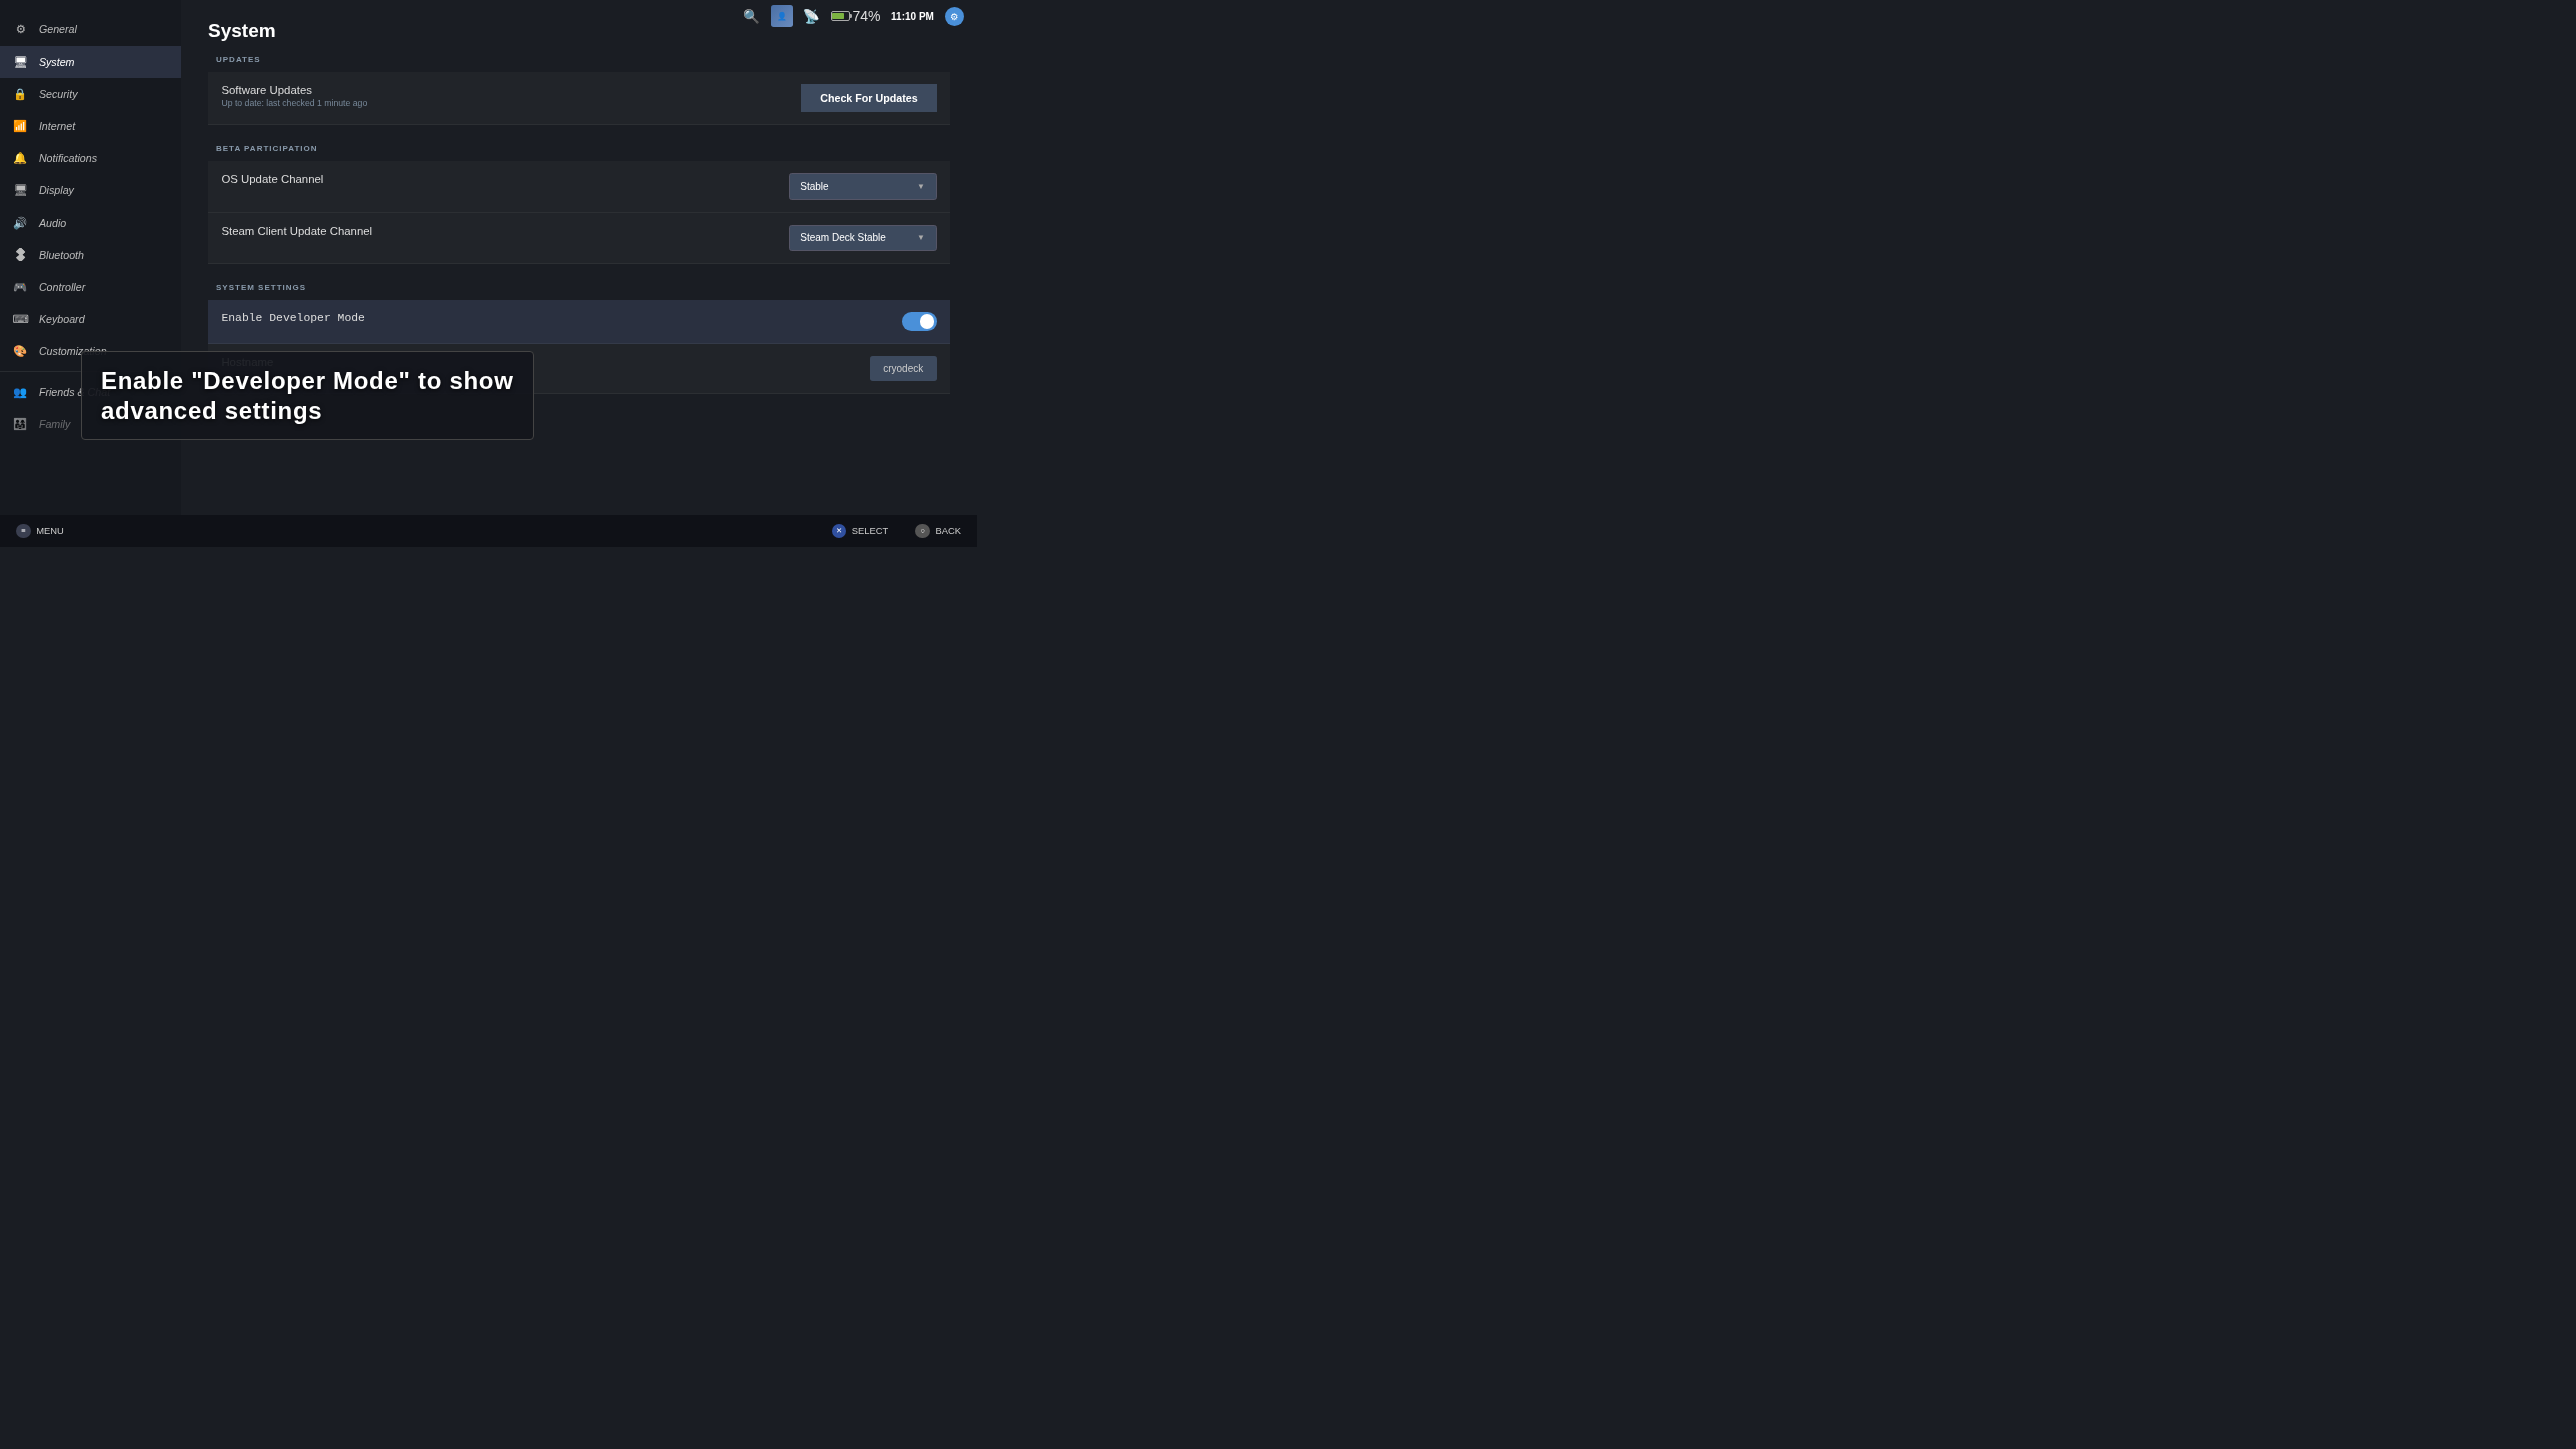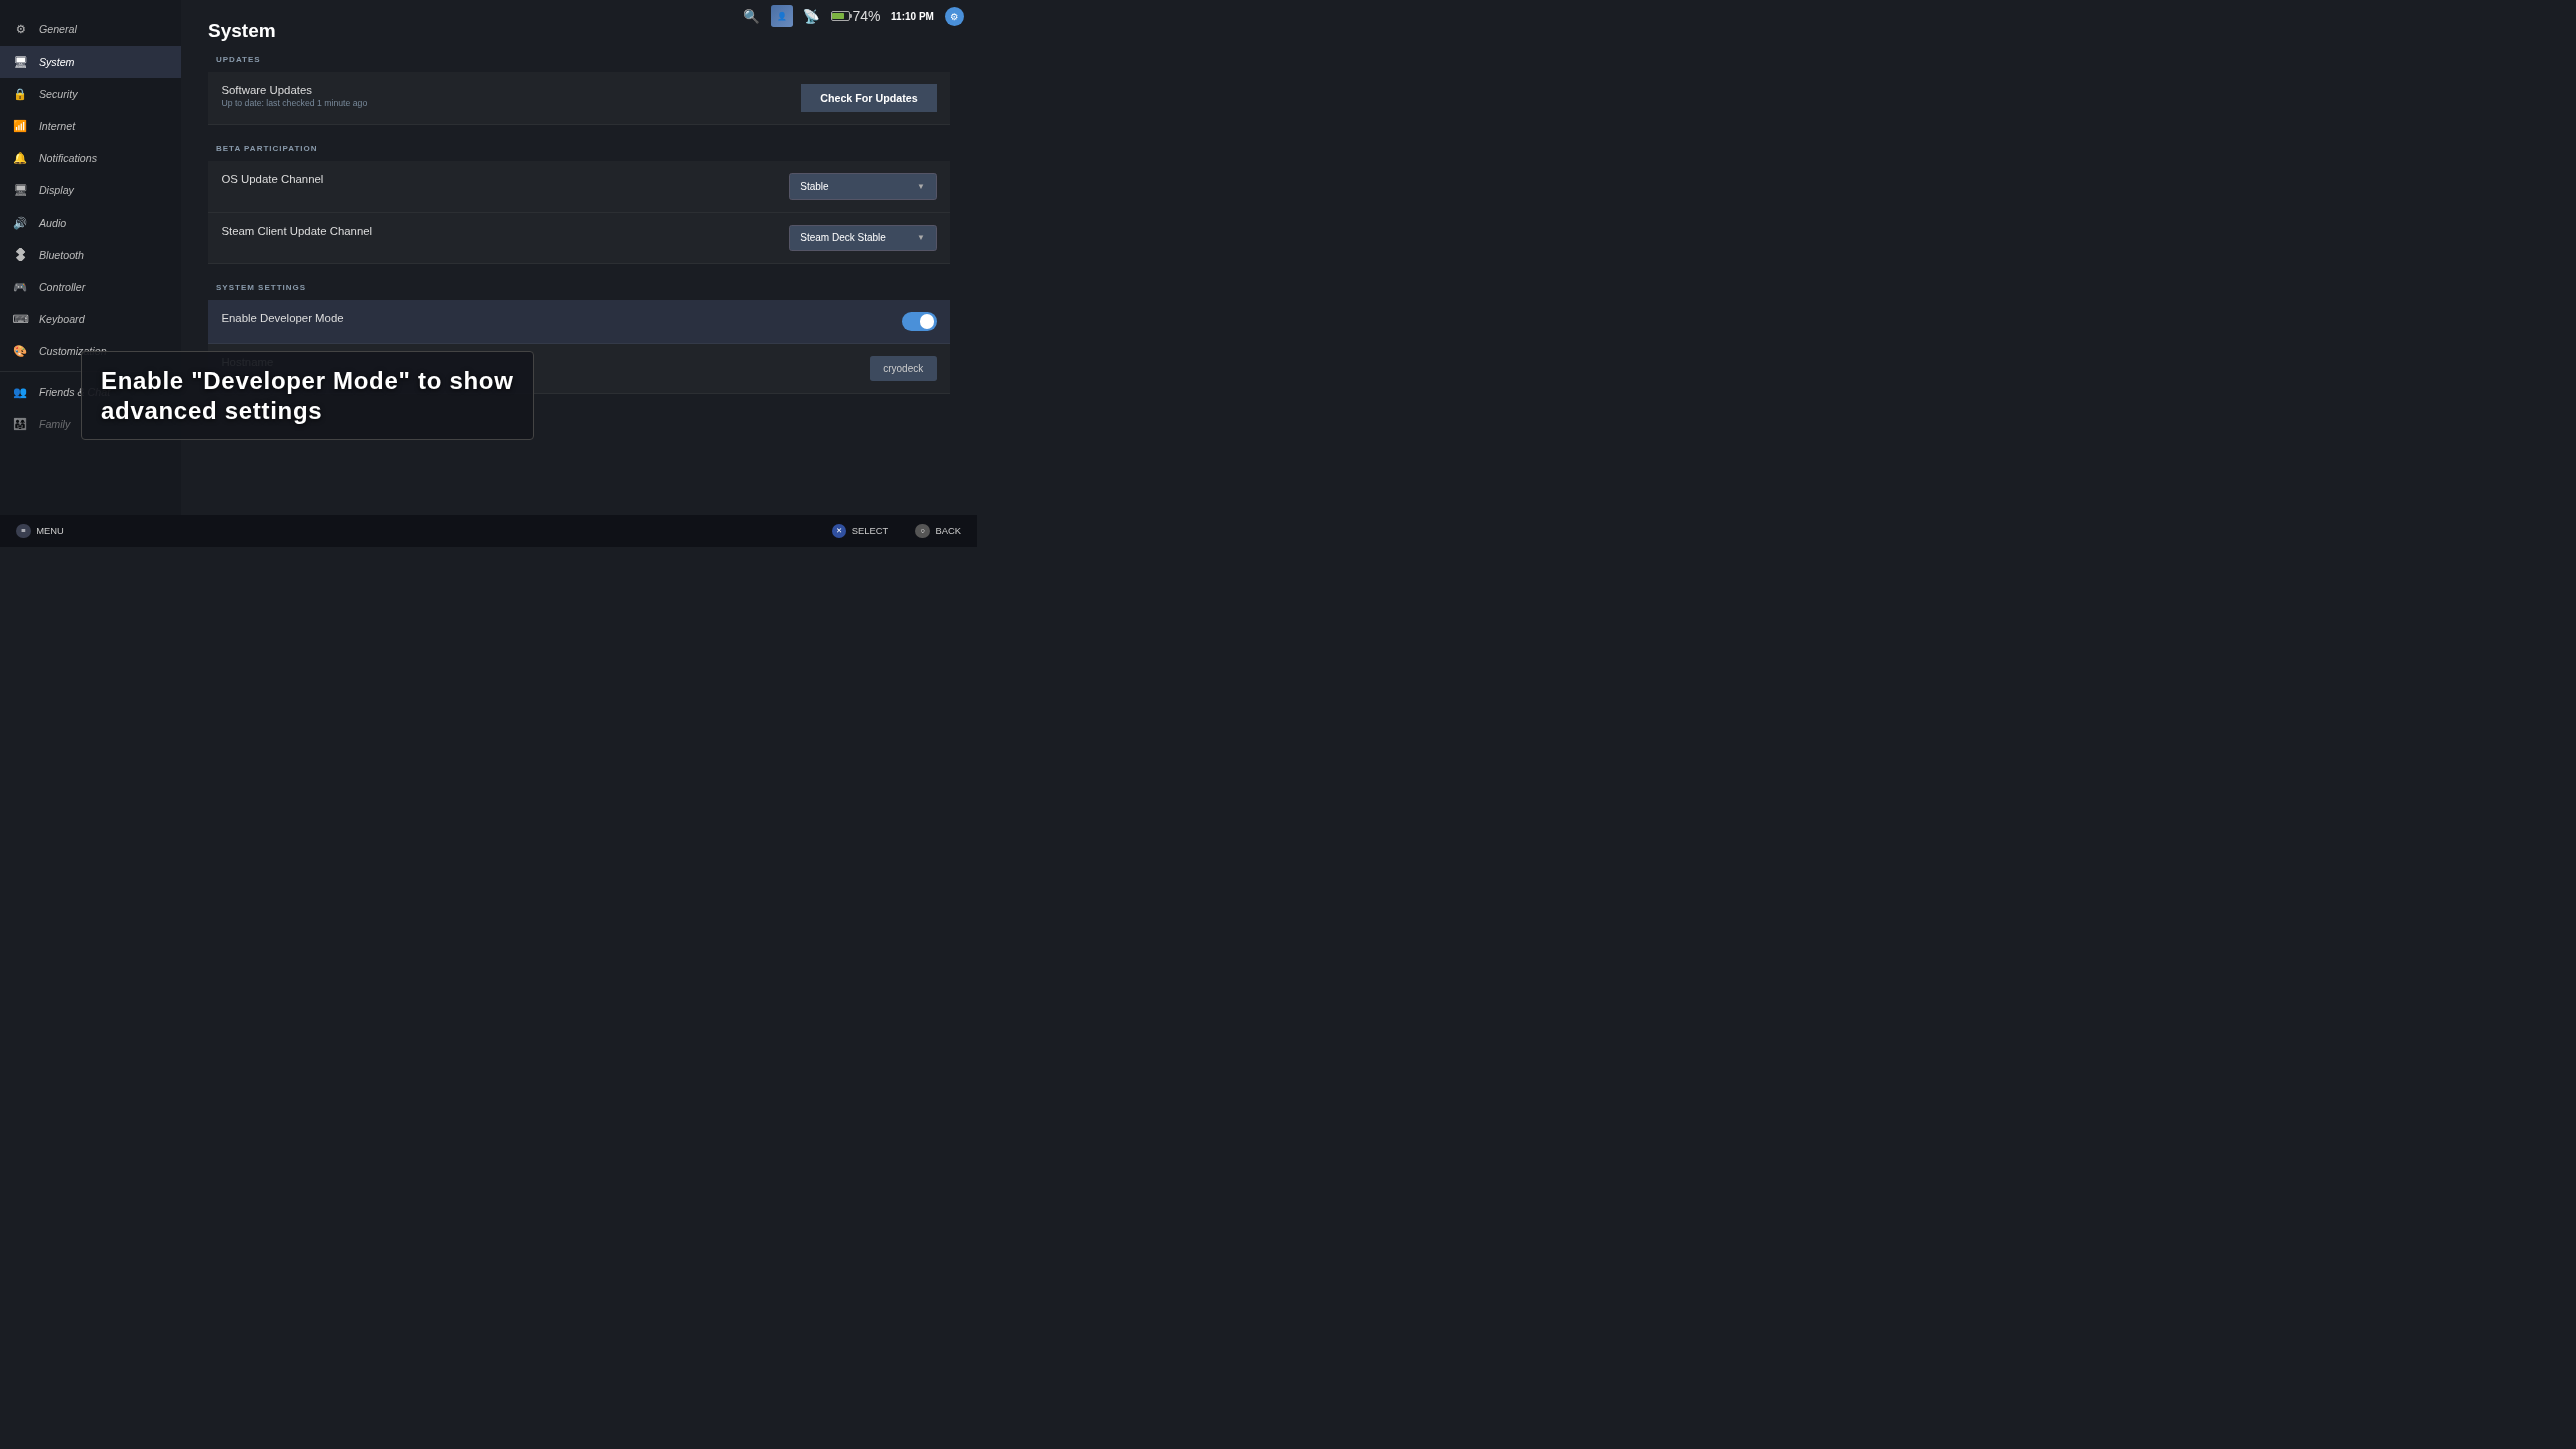--- a/index.html
+++ b/index.html
@@ -143,20 +143,21 @@
     
     .setting-row {
       display: flex;
       justify-content: space-between;
       padding: 12px 13.4px;
       background: rgba(255,255,255,0.03);
       border-bottom: 0.7px solid rgba(255,255,255,0.05);
     }
     .setting-row.highlighted {
       background: #2a3040;
+      font-family: Liberation Mono, monospace;
     }
     .setting-label {
       font-size: 11.4px;
       color: #dddddd;
     }
     .setting-sublabel {
       font-size: 8.7px;
       color: #778899;
       margin-top: 2px;
     }

